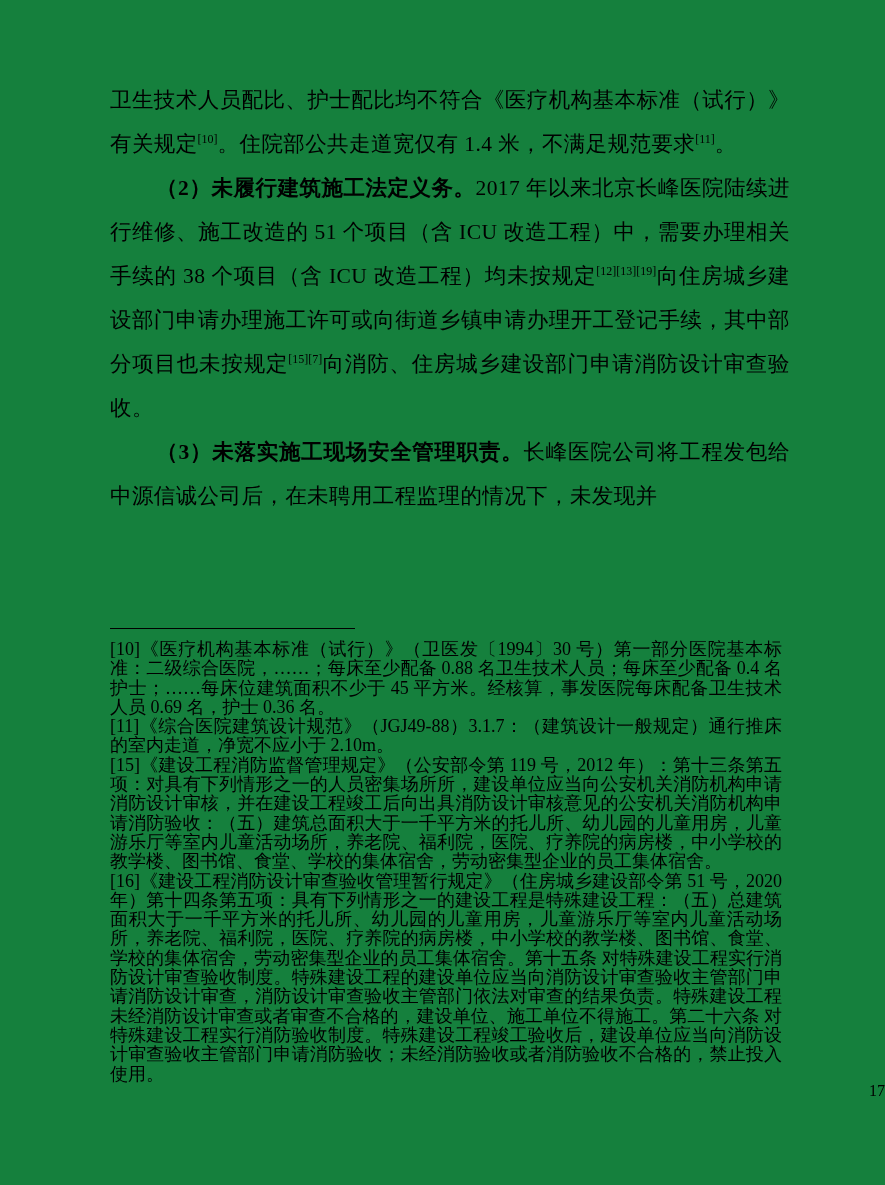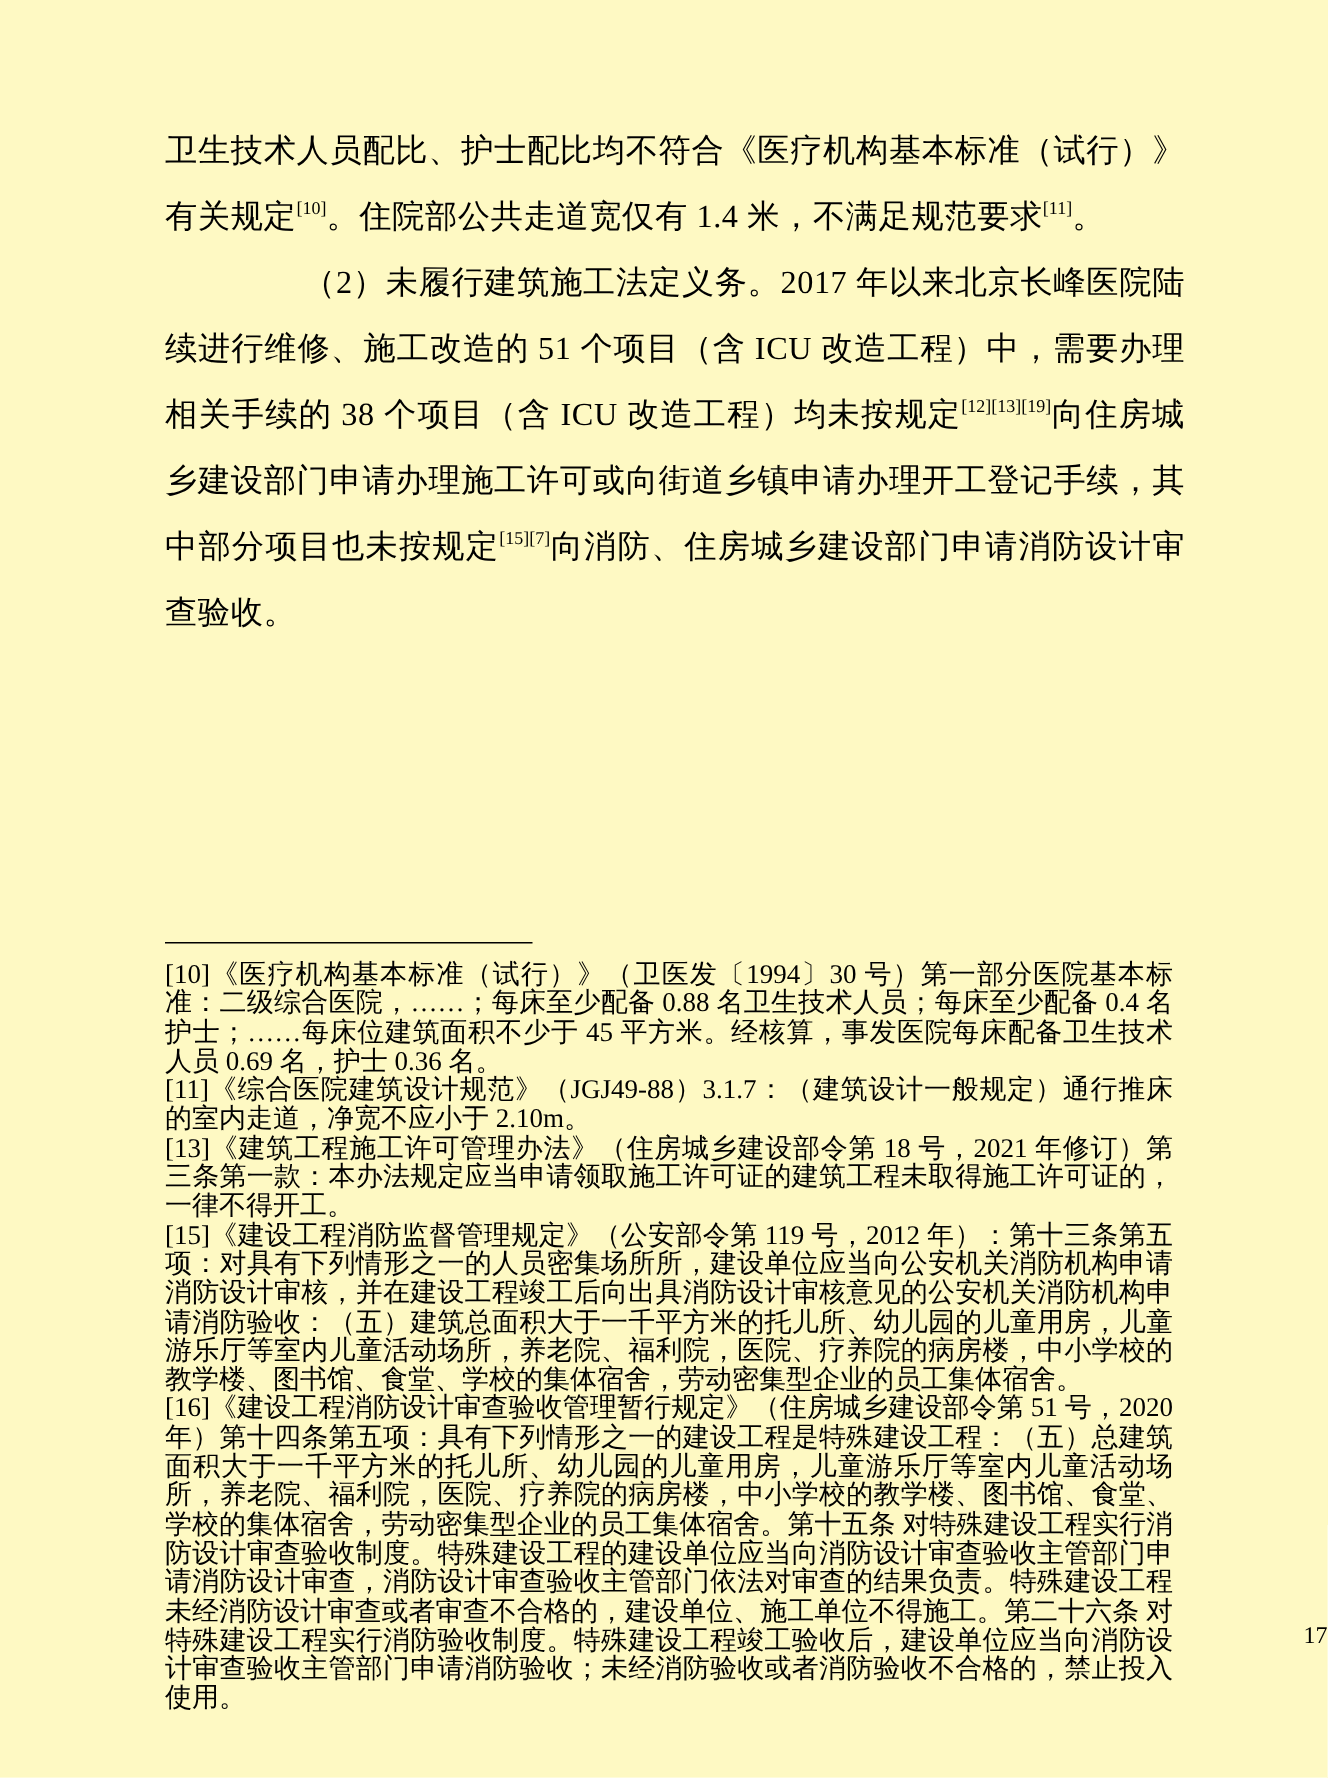--- a/index.html
+++ b/index.html
@@ -14,42 +14,41 @@
     color: #000000;
     position: relative;
     overflow: hidden;
   }
   .page {
     position: absolute;
     left: 0;
     top: 0;
     width: 885px;
     height: 1185px;
-    background: #fef9c3;
+    background: #15803d;
   }
   .body-area {
     position: absolute;
     left: 110px;
     top: 78px;
     width: 680px;
   }
   p.para {
     margin: 0;
     font-size: 21.5px;
     line-height: 44px;
     text-align: justify;
     text-justify: inter-ideograph;
     letter-spacing: 0.4px;
   }
   p.para.indent {
     text-indent: 0;
   }
   .bold {
-    font-weight: normal;
-    margin-left: 46px;
+    font-weight: bold;
   }
   sup.ref {
     font-size: 12px;
     vertical-align: super;
     line-height: 0;
     letter-spacing: 0;
   }
   .rule {
     position: absolute;
     left: 110px;
@@ -83,27 +82,27 @@
   }
 </style>
 </head>
 <body>
 
 <div class="page">
 
   <div class="body-area">
     <p class="para" id="para-0"><span>卫生技术人员配比、护士配比均不符合《医疗机构基本标准（试行）》有关规定</span><sup class="ref">[10]</sup><span>。住院部公共走道宽仅有 1.4 米，不满足规范要求</span><sup class="ref">[11]</sup><span>。</span></p>
     <p class="para indent" id="para-1"><span style="display: inline-block; width: 46px;"></span><span class="bold">（2）未履行建筑施工法定义务。</span><span>2017 年以来北京长峰医院陆续进行维修、施工改造的 51 个项目（含 ICU 改造工程）中，需要办理相关手续的 38 个项目（含 ICU 改造工程）均未按规定</span><sup class="ref">[12][13][19]</sup><span>向住房城乡建设部门申请办理施工许可或向街道乡镇申请办理开工登记手续，其中部分项目也未按规定</span><sup class="ref">[15][7]</sup><span>向消防、住房城乡建设部门申请消防设计审查验收。</span></p>
+    <p class="para indent" id="para-2"><span style="display: inline-block; width: 46px;"></span><span class="bold">（3）未落实施工现场安全管理职责。</span><span>长峰医院公司将工程发包给中源信诚公司后，在未聘用工程监理的情况下，未发现并</span></p>
   </div>
 
   <div class="rule"></div>
 
   <div class="notes">
     <p class="note">[10]《医疗机构基本标准（试行）》（卫医发〔1994〕30 号）第一部分医院基本标准：二级综合医院，……；每床至少配备 0.88 名卫生技术人员；每床至少配备 0.4 名护士；……每床位建筑面积不少于 45 平方米。经核算，事发医院每床配备卫生技术人员 0.69 名，护士 0.36 名。</p>
     <p class="note">[11]《综合医院建筑设计规范》（JGJ49-88）3.1.7：（建筑设计一般规定）通行推床的室内走道，净宽不应小于 2.10m。</p>
-    <p class="note">[13]《建筑工程施工许可管理办法》（住房城乡建设部令第 18 号，2021 年修订）第三条第一款：本办法规定应当申请领取施工许可证的建筑工程未取得施工许可证的，一律不得开工。</p>
     <p class="note">[15]《建设工程消防监督管理规定》（公安部令第 119 号，2012 年）：第十三条第五项：对具有下列情形之一的人员密集场所所，建设单位应当向公安机关消防机构申请消防设计审核，并在建设工程竣工后向出具消防设计审核意见的公安机关消防机构申请消防验收：（五）建筑总面积大于一千平方米的托儿所、幼儿园的儿童用房，儿童游乐厅等室内儿童活动场所，养老院、福利院，医院、疗养院的病房楼，中小学校的教学楼、图书馆、食堂、学校的集体宿舍，劳动密集型企业的员工集体宿舍。</p>
     <p class="note">[16]《建设工程消防设计审查验收管理暂行规定》（住房城乡建设部令第 51 号，2020 年）第十四条第五项：具有下列情形之一的建设工程是特殊建设工程：（五）总建筑面积大于一千平方米的托儿所、幼儿园的儿童用房，儿童游乐厅等室内儿童活动场所，养老院、福利院，医院、疗养院的病房楼，中小学校的教学楼、图书馆、食堂、学校的集体宿舍，劳动密集型企业的员工集体宿舍。第十五条 对特殊建设工程实行消防设计审查验收制度。特殊建设工程的建设单位应当向消防设计审查验收主管部门申请消防设计审查，消防设计审查验收主管部门依法对审查的结果负责。特殊建设工程未经消防设计审查或者审查不合格的，建设单位、施工单位不得施工。第二十六条 对特殊建设工程实行消防验收制度。特殊建设工程竣工验收后，建设单位应当向消防设计审查验收主管部门申请消防验收；未经消防验收或者消防验收不合格的，禁止投入使用。</p>
   </div>
 
   <div class="pagenum">17</div>
 
 </div>
 
 </body></html>

